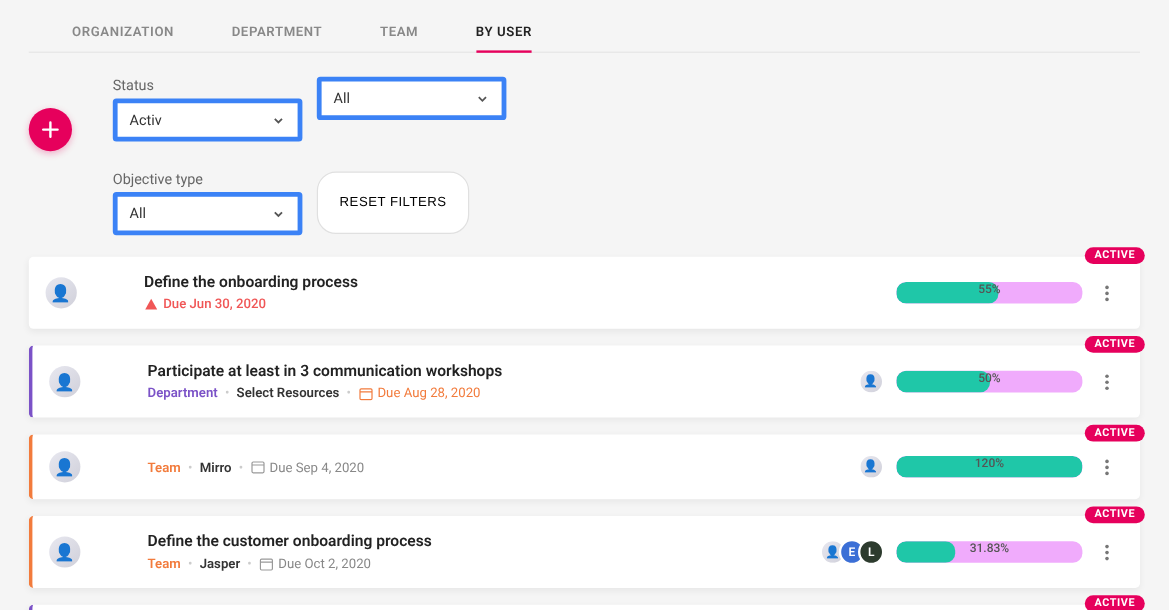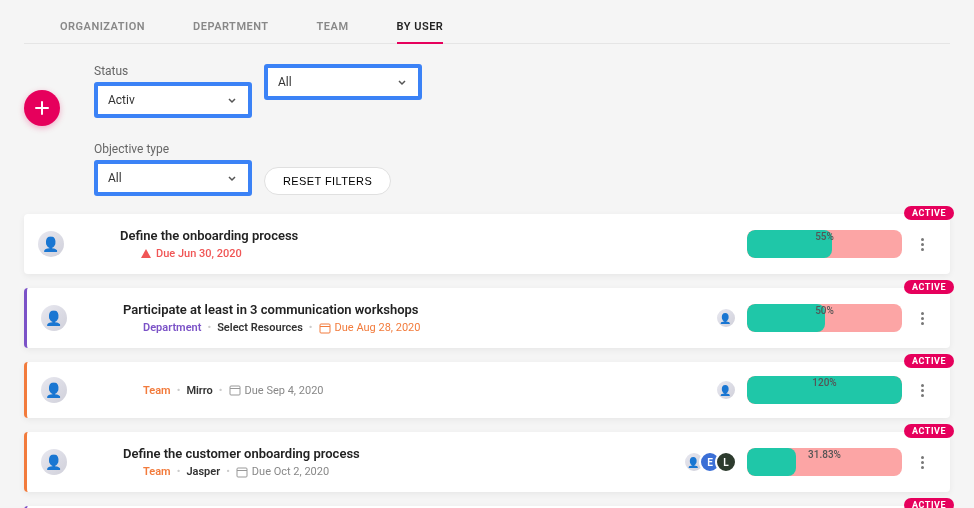--- a/index.html
+++ b/index.html
@@ -85,21 +85,21 @@
   .select .placeholder { color: #aaa; }
   .select svg { flex-shrink: 0; }
   .owner-select {
     gap: 6px;
   }
   .owner-select .val { flex: 1; }
   .reset-btn {
     background: #fff;
     border: 1px solid #e0e0e0;
     border-radius: 16px;
-    padding: 7px 18px;
+    padding: 19px 18px;
     font-size: 11px;
     letter-spacing: 0.4px;
     cursor: pointer;
     align-self: flex-end;
     margin-bottom: 1px;
   }
   .list { margin-top: 18px; }
   .card {
     position: relative;
     background: #fff;
@@ -130,21 +130,20 @@
     font-weight: 600;
     color: #222;
     margin-bottom: 4px;
   }
   .meta {
     display: flex;
     align-items: center;
     gap: 6px;
     font-size: 11px;
     color: #888;
-    margin-left: 20px;
   }
   .meta .dept { color: #7b52c7; font-weight: 600; }
   .meta .team { color: #f27b3c; font-weight: 600; }
   .meta .strong { color: #333; font-weight: 600; }
   .meta .dot { color: #ccc; }
   .meta .warn { color: #f05656; font-weight: 500; display: flex; align-items: center; gap: 4px; }
   .meta .due-red { color: #f27b3c; display: flex; align-items: center; gap: 4px; }
   .meta .cal { display: flex; align-items: center; gap: 4px; color: #888; }
   .right {
     display: flex;
@@ -160,22 +159,22 @@
     display: flex;
     align-items: center;
     justify-content: center;
     font-size: 10px;
     color: #fff;
     font-weight: 600;
   }
   .mini-av.img { background: linear-gradient(135deg,#e8e8f0,#d0d0da); color:#555;}
   .progress {
     width: 155px;
-    height: 28px;
-    background: #fca5a5;
+    height: 18px;
+    background: #f0abfc;
     border-radius: 8px;
     position: relative;
     overflow: hidden;
   }
   .progress-fill {
     position: absolute;
     left: 0; top: 0; bottom: 0;
     background: #1fc7a8;
     border-radius: 8px;
   }

